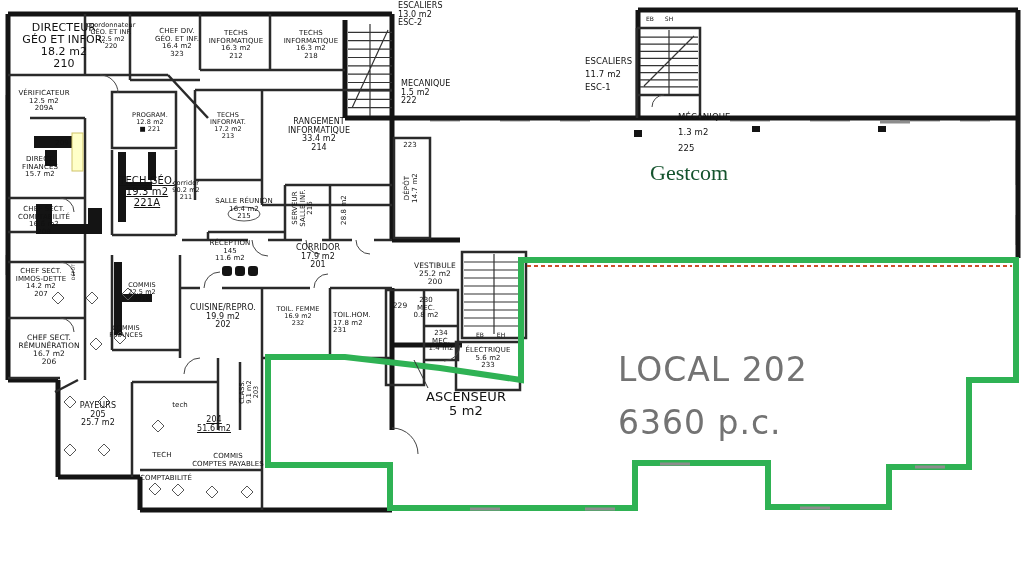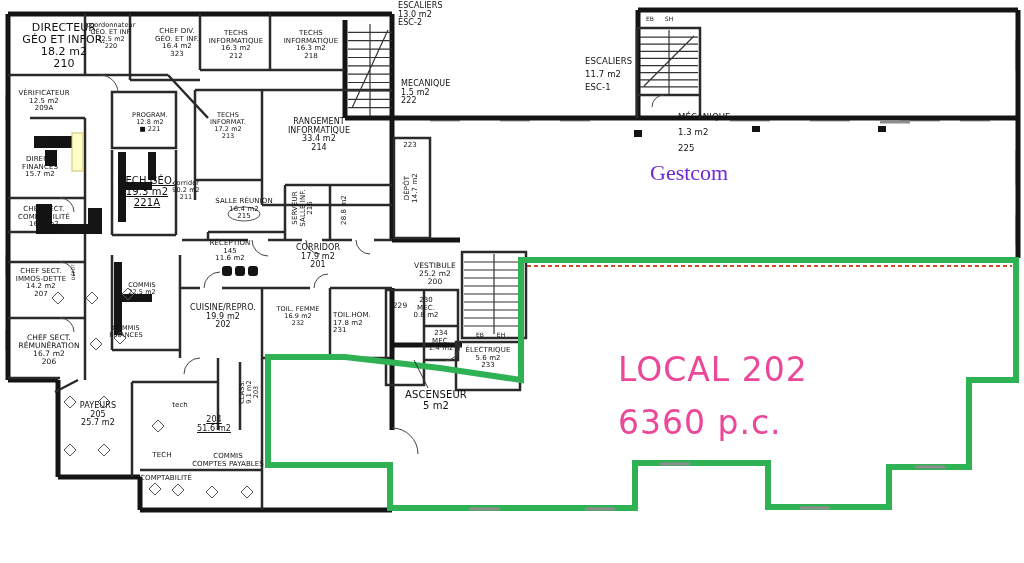--- a/index.html
+++ b/index.html
@@ -4,22 +4,22 @@
 <style>
   html,body{margin:0;padding:0;background:#ffffff;}
   #canvas{position:relative;width:1024px;height:563px;background:#fff;overflow:hidden;
           font-family:"DejaVu Sans", sans-serif;color:#111;}
   #walls{position:absolute;left:0;top:0;}
   .lbl{position:absolute;white-space:pre-line;line-height:1.08;color:#111;
        letter-spacing:0.1px;text-align:center;transform:translateX(-50%);}
   .lbl.left{text-align:left;transform:none;}
   .lbl.rot{transform:translate(-50%,-50%) rotate(-90deg);transform-origin:center;}
   #local202{position:absolute;left:618px;top:344px;font-size:33px;line-height:1.6;
-            color:#ec4899;letter-spacing:1px;}
-  #gestcom{position:absolute;left:650px;top:160px;font-size:22px;color:#6d28d9;
+            color:#737373;letter-spacing:1px;}
+  #gestcom{position:absolute;left:650px;top:160px;font-size:22px;color:#14532d;
            font-family:"Liberation Serif", serif;}
 </style>
 </head>
 <body>
 
 <div id="canvas">
 
   <svg id="walls" width="1024" height="563" viewBox="0 0 1024 563">
 
     <g stroke="var(--window)" stroke-width="3">
@@ -244,21 +244,21 @@
 MEC.
 0.8 m2</div>
       <div class="lbl" style="left: 441px; top: 330px; font-size: 7px;">234
 MEC.
 1.4 m2</div>
       <div class="lbl" style="left: 480px; top: 332px; font-size: 6px;">EB</div>
       <div class="lbl" style="left: 501px; top: 332px; font-size: 6px;">EH</div>
       <div class="lbl" style="left: 488px; top: 347px; font-size: 7px;">ÉLECTRIQUE
 5.6 m2
 233</div>
-      <div class="lbl" style="left: 436px; top: 390px; font-size: 10px;">ASCENSEUR
+      <div class="lbl" style="left: 466px; top: 390px; font-size: 13px;">ASCENSEUR
 5 m2</div>
       <div class="lbl rot" style="left: 250px; top: 392px; font-size: 6.5px;">CLASS.
 9.1 m2
 203</div>
     </div>
 
   <div id="local202"><span>LOCAL 202</span><br><span>6360 p.c.</span></div>
 
   <div id="gestcom">Gestcom</div>
 </div>

